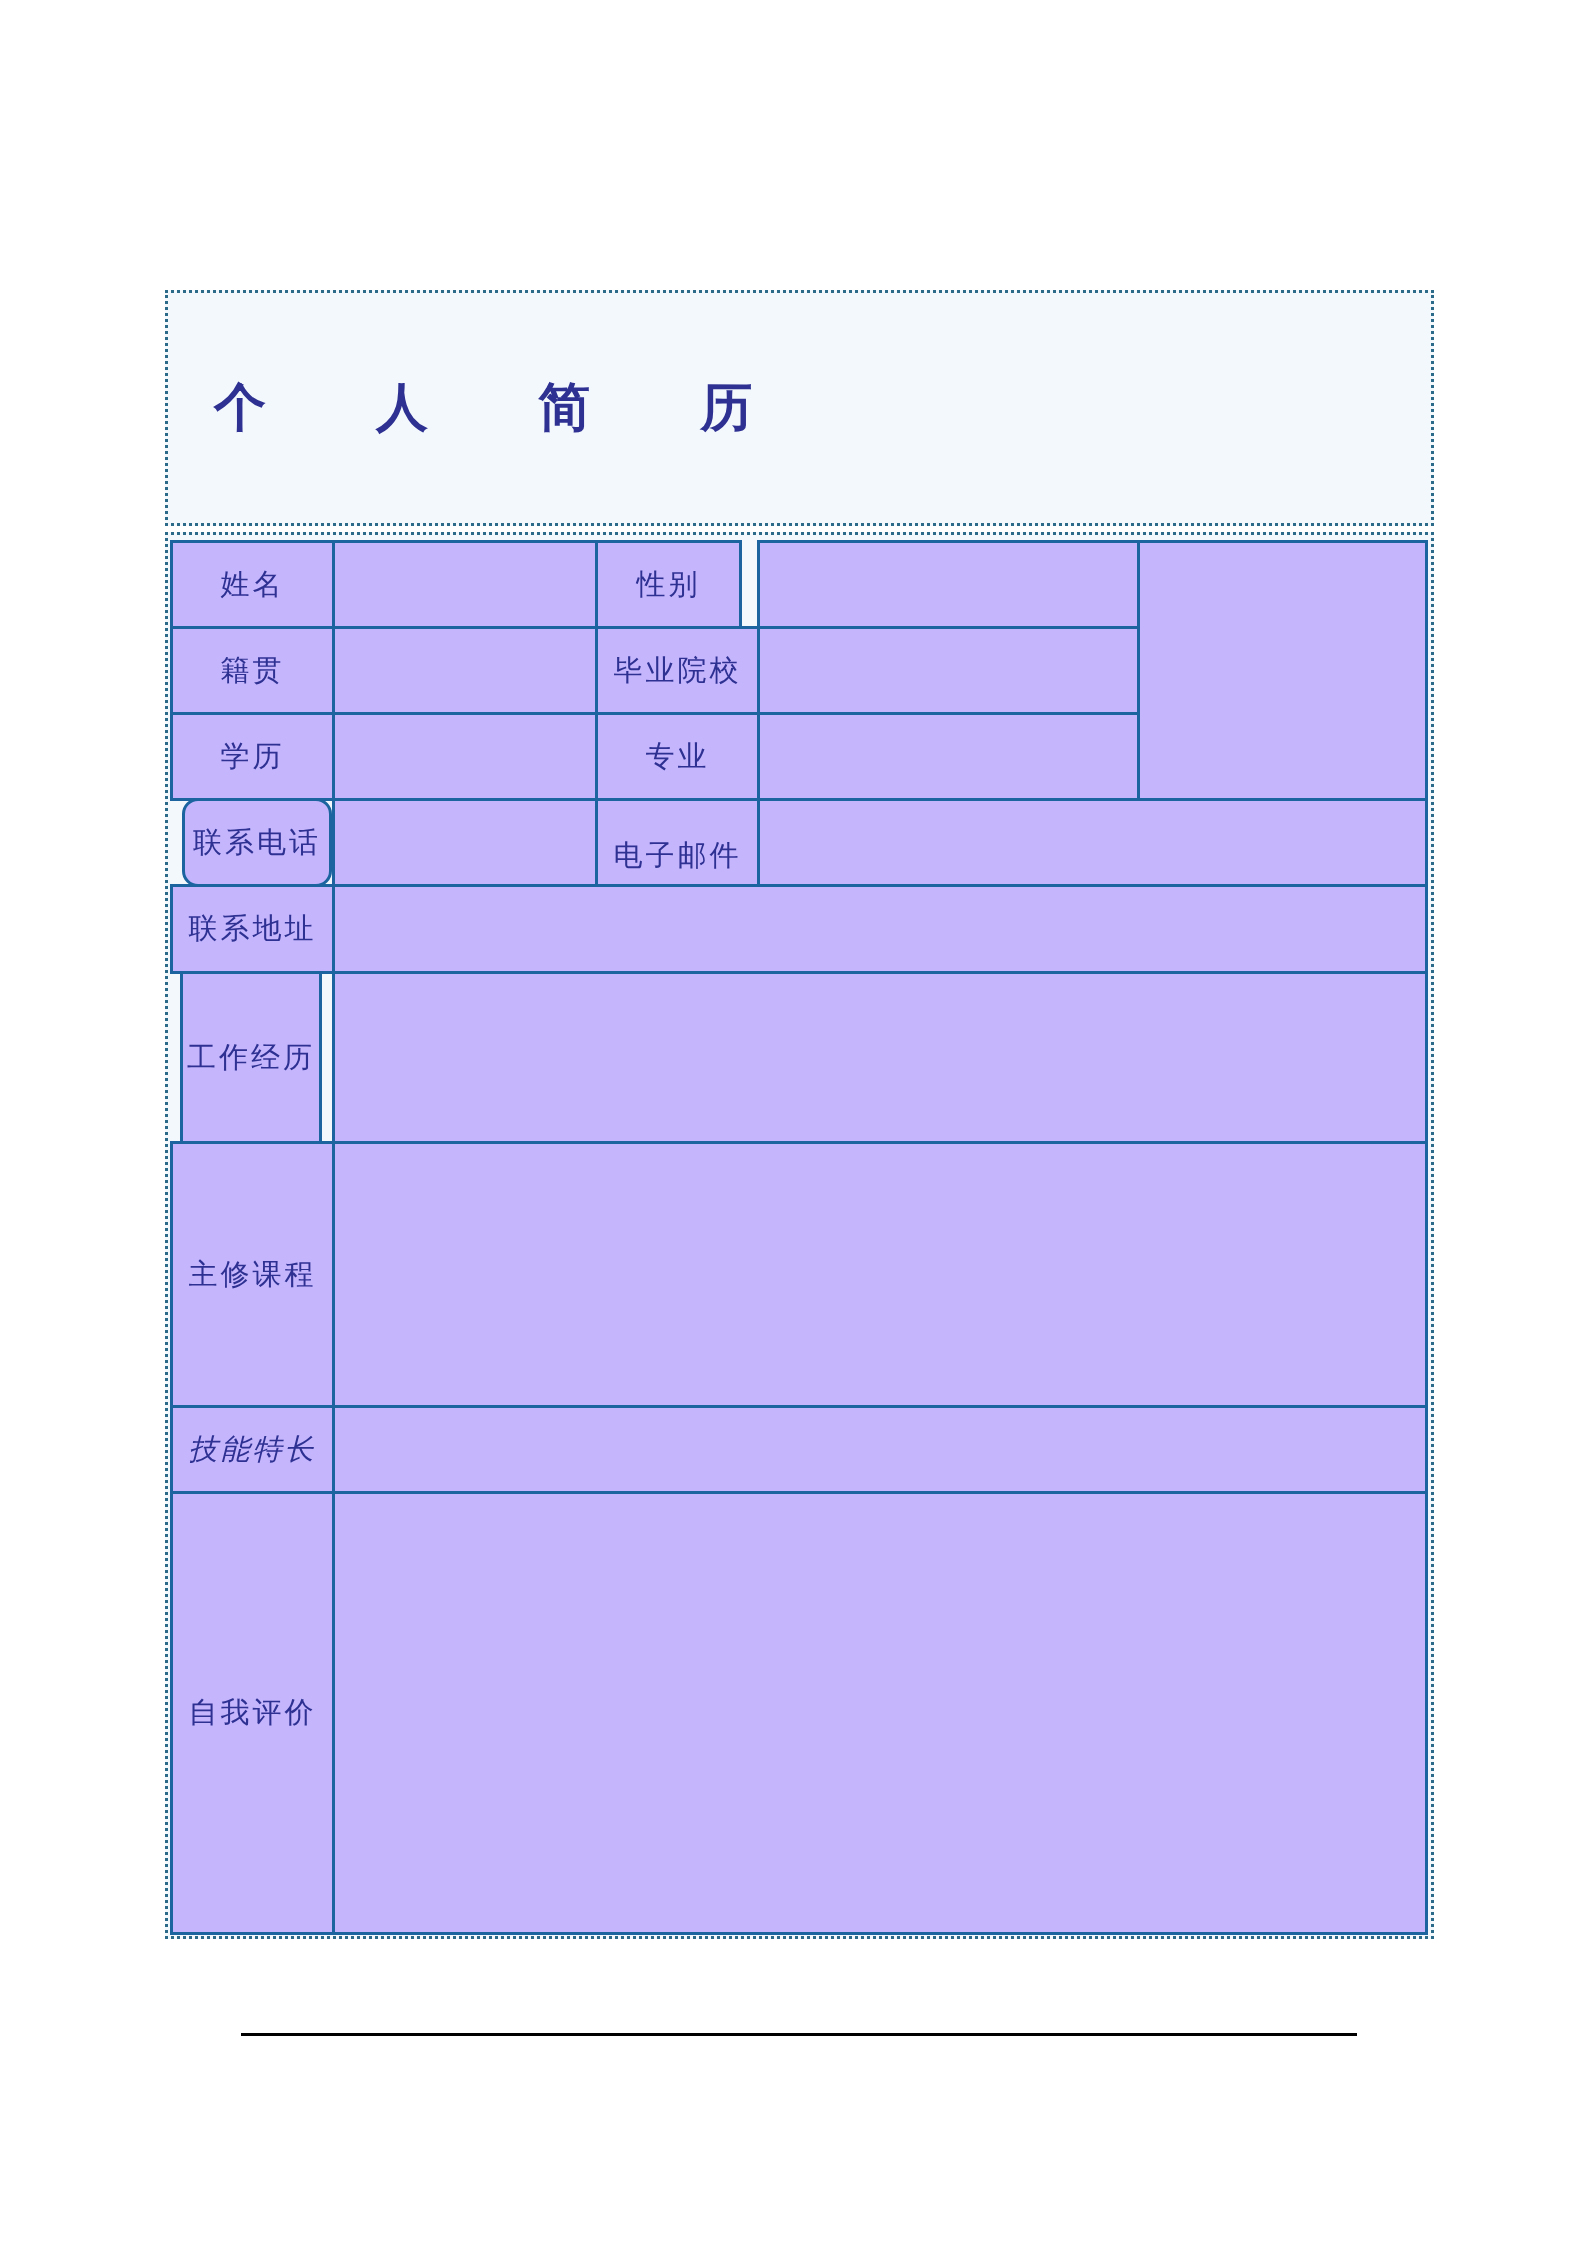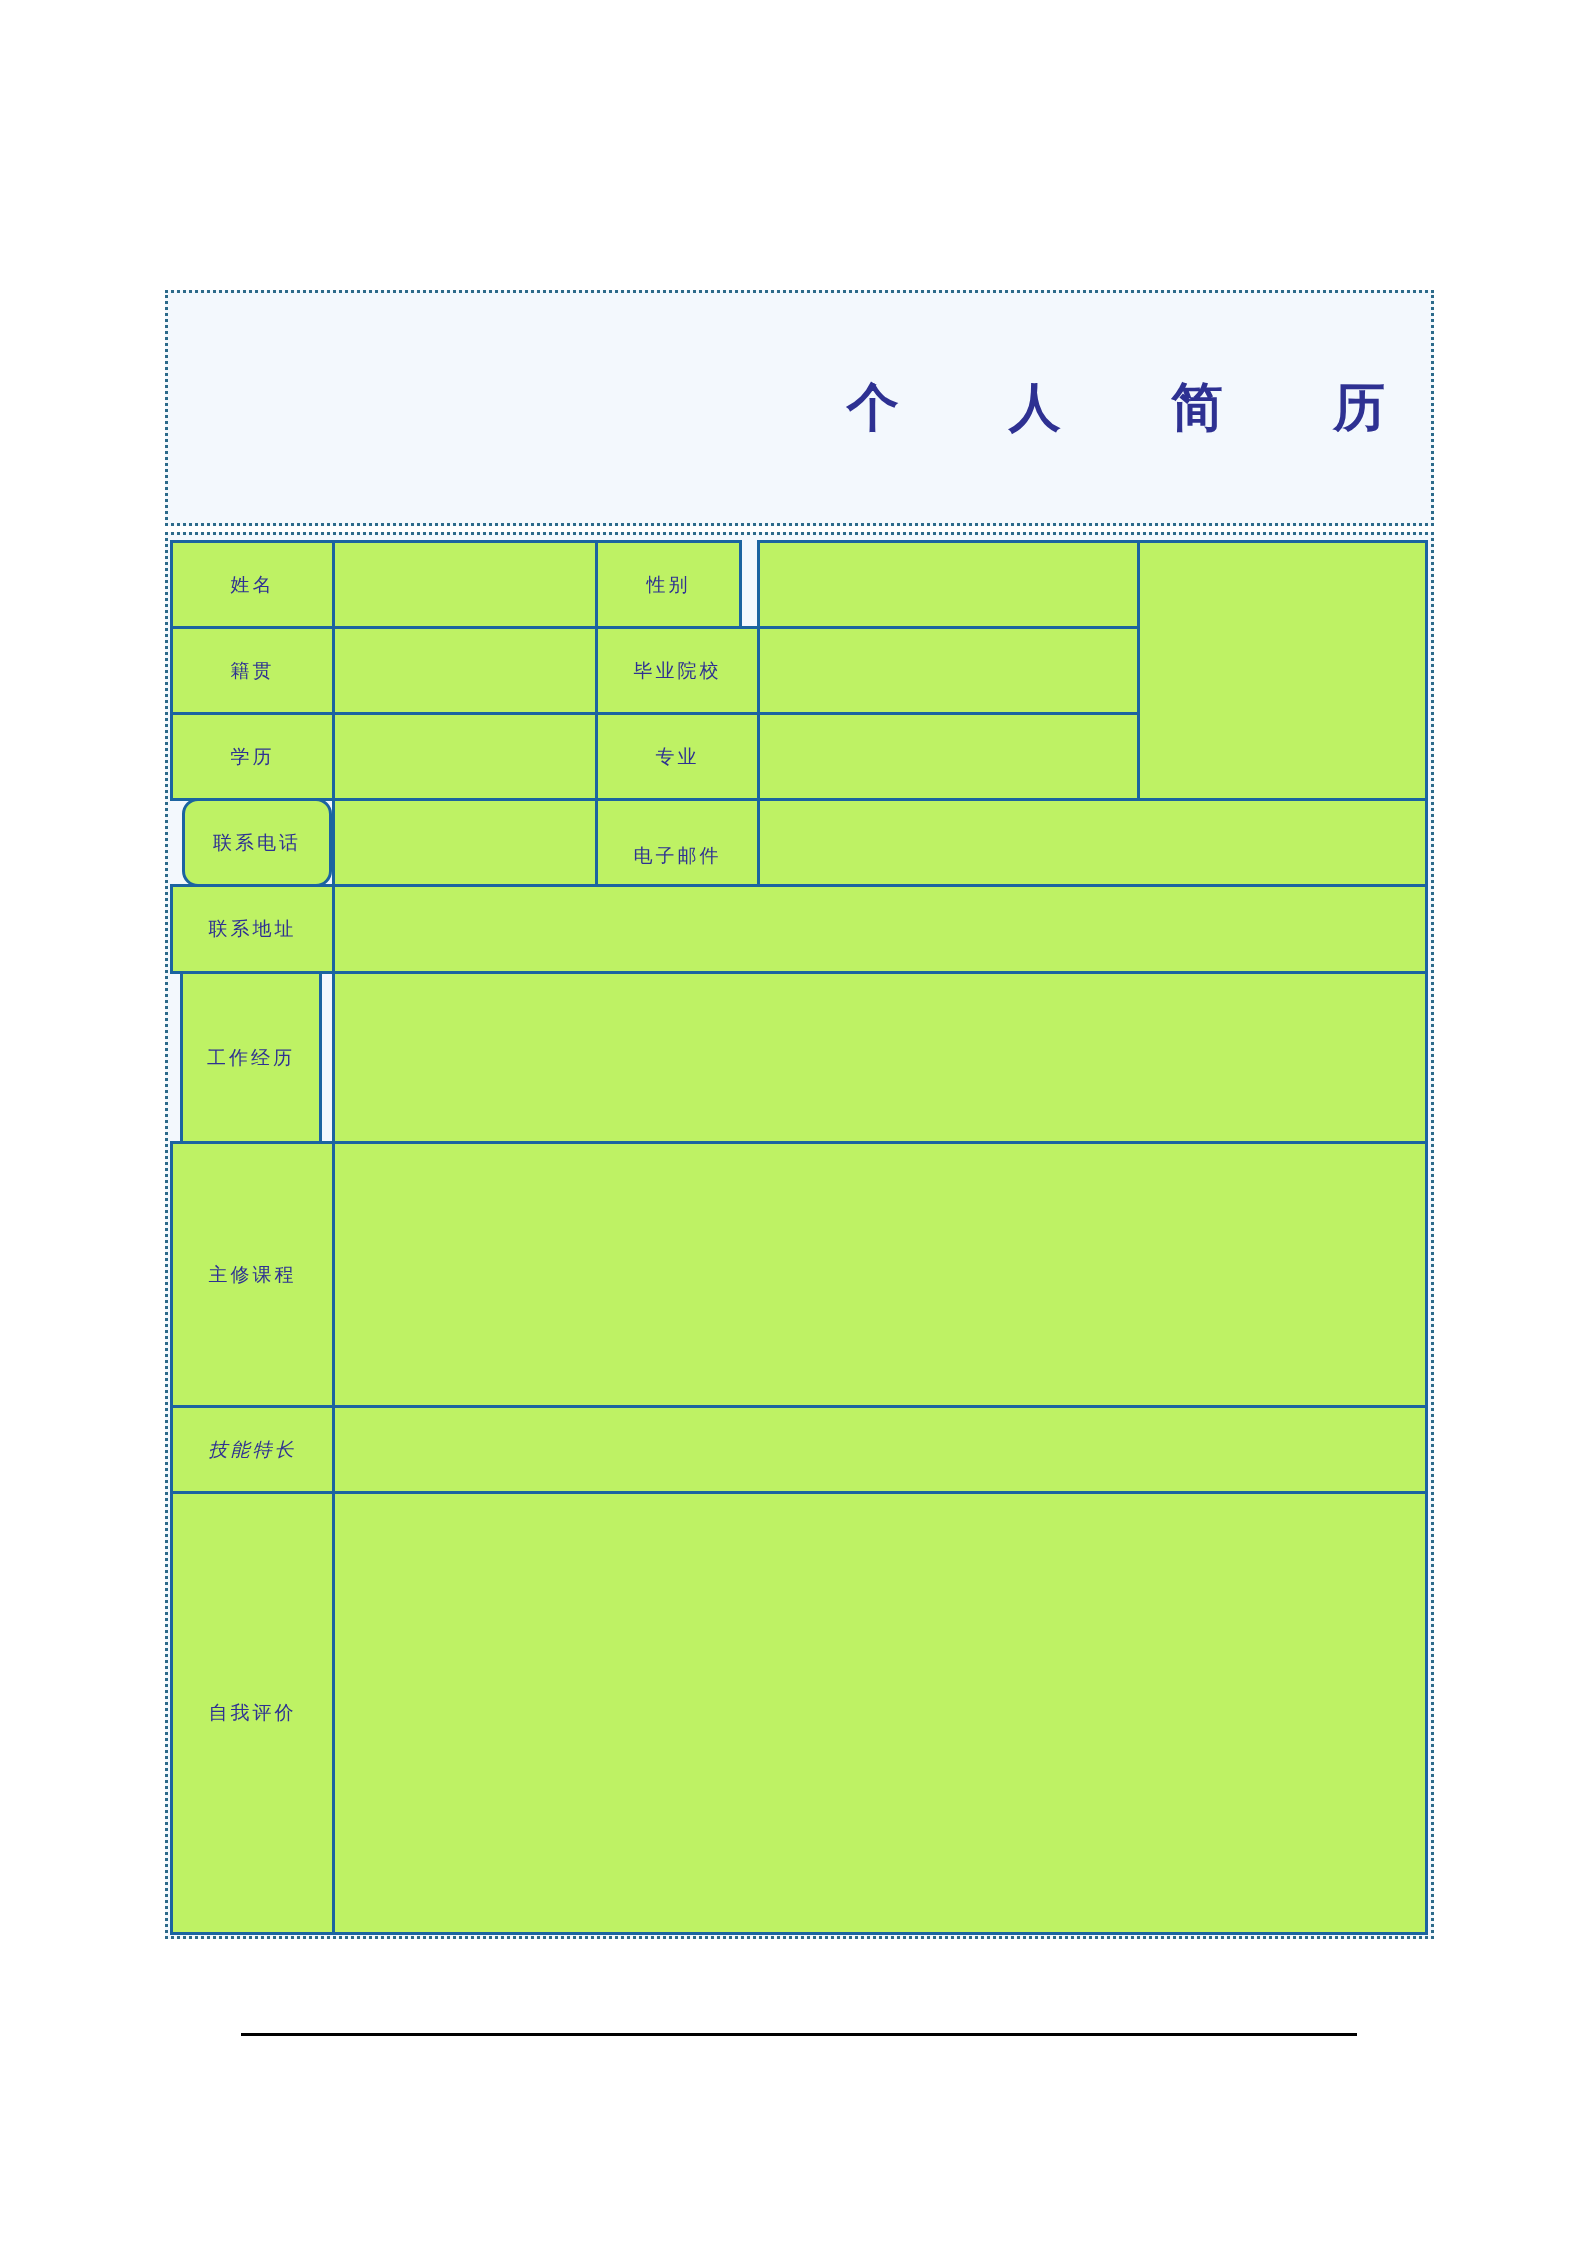--- a/index.html
+++ b/index.html
@@ -1,20 +1,20 @@
 <!DOCTYPE html>
 <html><head>
 <meta charset="utf-8">
 <style>
   html, body { margin:0; padding:0; }
   body { width:1587px; height:2245px; background:#ffffff; position:relative; font-family:"DejaVu Sans", sans-serif; }
   .header-box { position:absolute; left:165px; top:290px; width:1263px; height:230px; border:3px dotted #2c6a8a; background:#f3f8fd; }
-  .title { position:absolute; left:0; right:0; top:80px; text-align:right; font-size:52px; font-weight:bold; color:#2e3192; letter-spacing:46px; padding-left:46px; }
+  .title { position:absolute; left:0; right:0; top:80px; text-align:left; font-size:52px; font-weight:bold; color:#2e3192; letter-spacing:46px; padding-left:46px; }
   .table-box { position:absolute; left:165px; top:532px; width:1263px; height:1401px; border:3px dotted #2c6a8a; background:#f3f8fd; }
-  .cell { position:absolute; box-sizing:border-box; border:3px solid #1b64a0; display:flex; align-items:center; justify-content:center; color:#2e3192; font-size:19px; letter-spacing:3px; background:#bef264; }
+  .cell { position:absolute; box-sizing:border-box; border:3px solid #1b64a0; display:flex; align-items:center; justify-content:center; color:#2e3192; font-size:29px; letter-spacing:3px; background:#c4b5fd; }
   .label { }
   .value { }
   .bottom-line { position:absolute; left:241px; top:2033px; width:1116px; height:3px; background:#000; }
 </style>
 </head>
 <body>
 
 <div class="header-box">
   <div class="title">个 人 简 历</div>
 </div>

